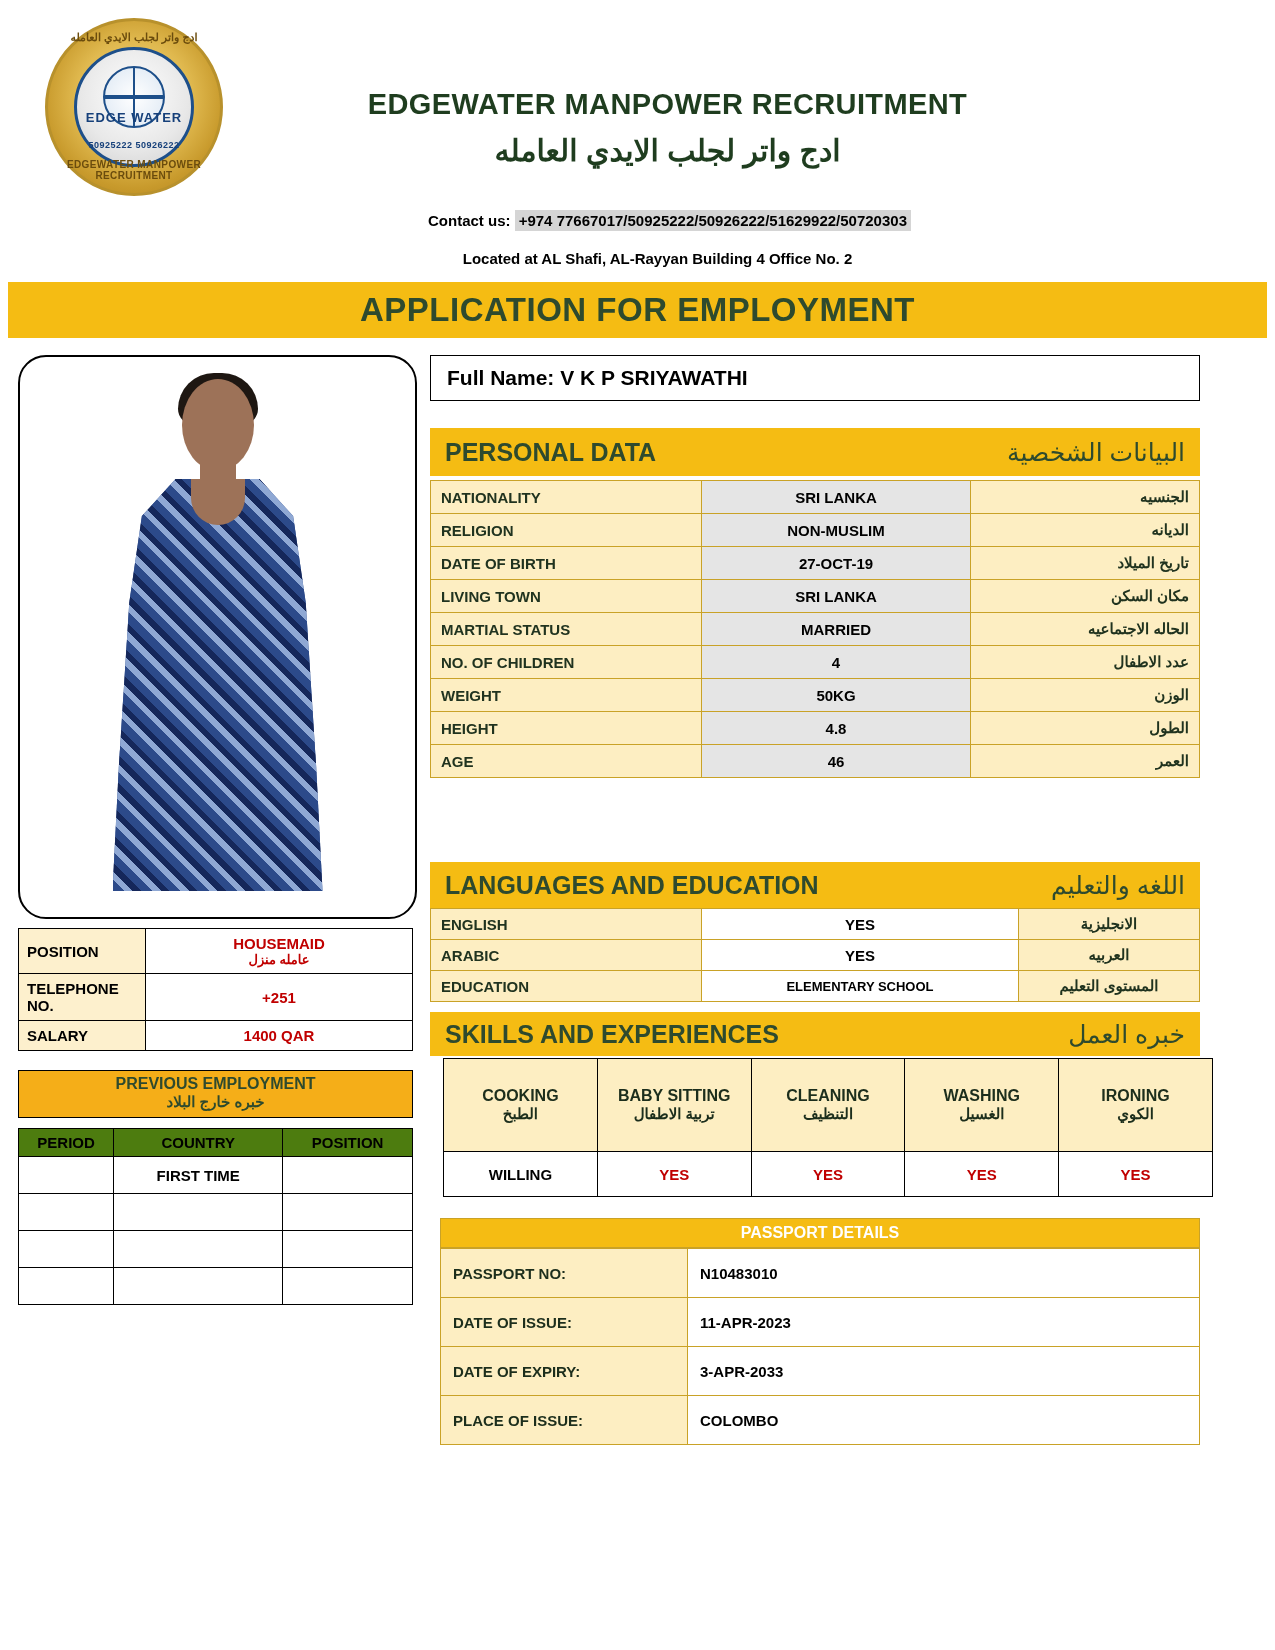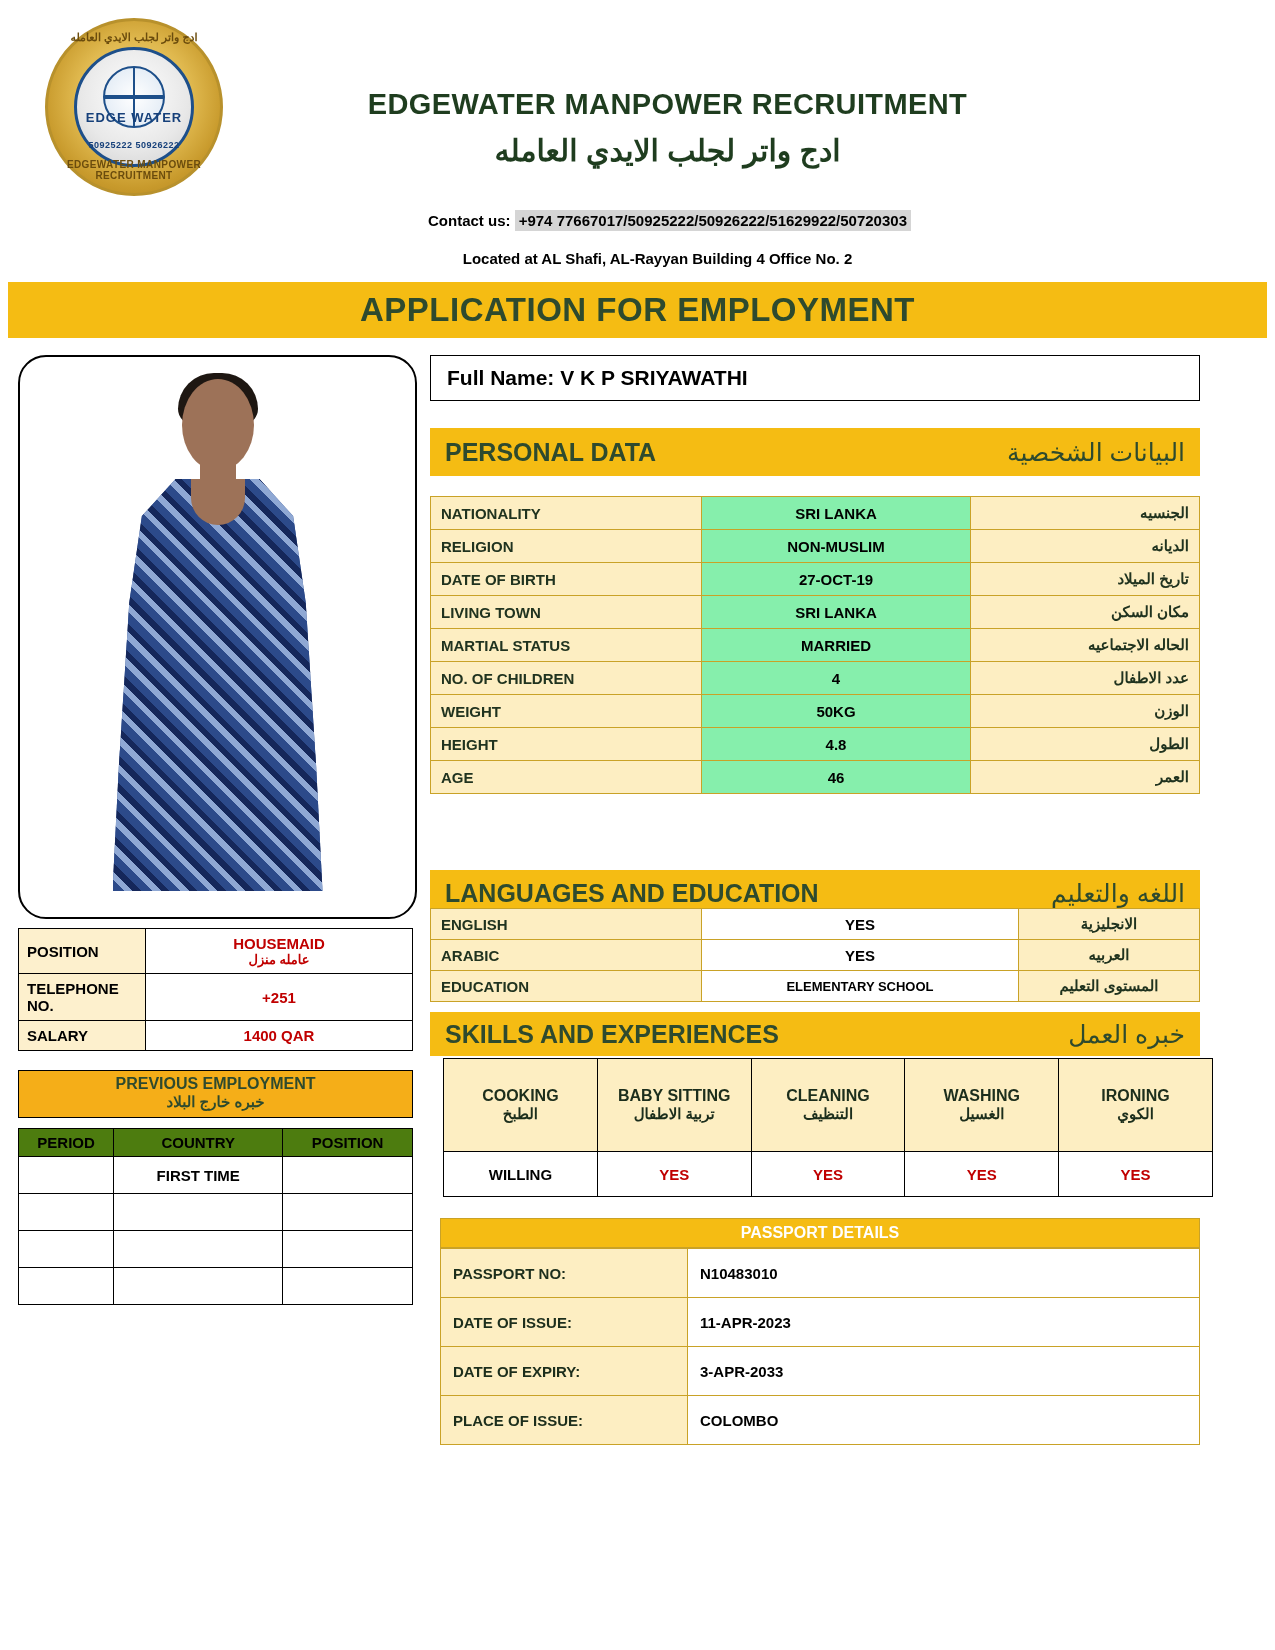--- a/index.html
+++ b/index.html
@@ -388,21 +388,21 @@
   }
   .data-table .c-label {
     width: 250px;
     font-weight: bold;
     color: #20331f;
   }
   .data-table .c-value {
     width: 248px;
     text-align: center;
     font-weight: bold;
-    background: #86efac;
+    background: #e5e5e5;
   }
   .data-table .c-ar {
     text-align: right;
     direction: rtl;
     font-weight: bold;
     color: #20331f;
   }
 
   .lang-table {
     position: absolute;
@@ -606,21 +606,21 @@
   <div class="fullname-box">
     <span>Full Name:</span>&nbsp;
     <span>V K P SRIYAWATHI</span>
   </div>
 
   <div class="section-bar" style="top:428px;">
     <span class="en">PERSONAL DATA</span>
     <span class="ar">البيانات الشخصية</span>
   </div>
 
-  <table class="data-table" style="top:496px;">
+  <table class="data-table" style="top:480px;">
     <tbody>
         <tr>
       <td class="c-label">NATIONALITY</td>
       <td class="c-value">SRI LANKA</td>
       <td class="c-ar">الجنسيه</td>
     </tr>
     <tr>
       <td class="c-label">RELIGION</td>
       <td class="c-value">NON-MUSLIM</td>
       <td class="c-ar">الديانه</td>
@@ -656,21 +656,21 @@
       <td class="c-ar">الطول</td>
     </tr>
     <tr>
       <td class="c-label">AGE</td>
       <td class="c-value">46</td>
       <td class="c-ar">العمر</td>
     </tr>
   </tbody>
     </table>
 
-  <div class="section-bar" style="top:862px; height:46px;margin-top:8px;">
+  <div class="section-bar" style="top:862px; height:46px;">
     <span class="en">LANGUAGES AND EDUCATION</span>
     <span class="ar">اللغه والتعليم</span>
   </div>
 
   <table class="lang-table" style="top:908px;">
     <tbody>
         <tr>
       <td class="c-label">ENGLISH</td>
       <td class="c-value">YES</td>
       <td class="c-ar">الانجليزية</td>

